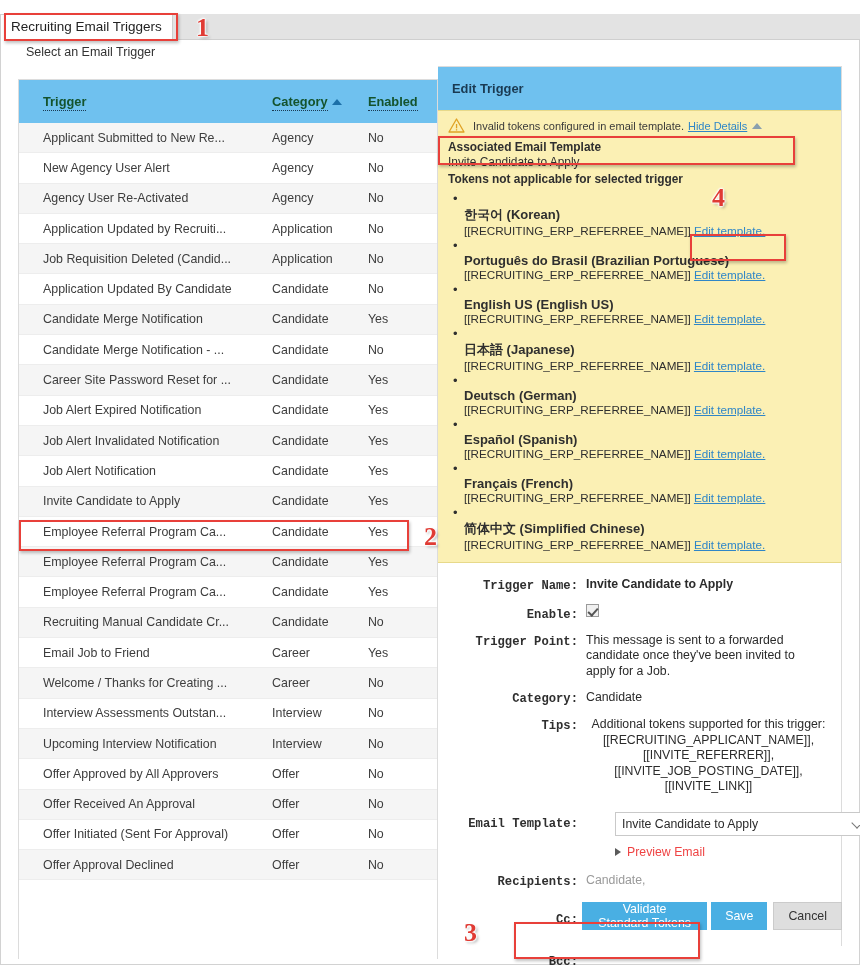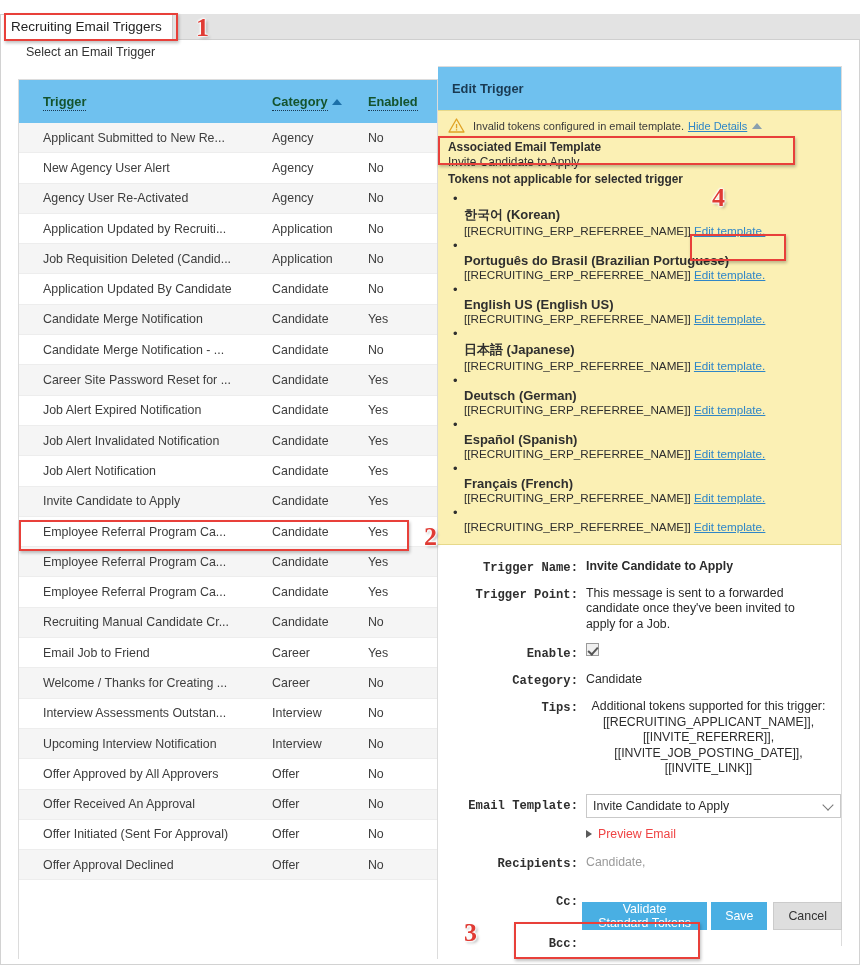--- a/index.html
+++ b/index.html
@@ -418,56 +418,57 @@
             </li>
             <li>
               <div class="lang-name">Español (Spanish)</div>
               <div class="tok-line"><span>[[RECRUITING_ERP_REFERREE_NAME]]</span> <a class="tok-link" href="#">Edit template.</a></div>
             </li>
             <li>
               <div class="lang-name">Français (French)</div>
               <div class="tok-line"><span>[[RECRUITING_ERP_REFERREE_NAME]]</span> <a class="tok-link" href="#">Edit template.</a></div>
             </li>
             <li>
+              <div class="lang-name">简体中文 (Simplified Chinese)</div>
               <div class="tok-line"><span>[[RECRUITING_ERP_REFERREE_NAME]]</span> <a class="tok-link" href="#">Edit template.</a></div>
             </li>
           </ul>
       </div>
     </div>
 
     <div class="form">
 
       <div class="frow">
         <div class="flabel">Trigger Name:</div>
         <div class="fval bold">Invite Candidate to Apply</div>
-      </div>
-
-      <div class="frow">
-        <div class="flabel">Trigger Point:</div>
-        <div class="fval" style="max-width:240px;">This message is sent to a forwarded candidate once they've been invited to apply for a Job.</div>
       </div>
 
       <div class="frow">
         <div class="flabel" style="padding-top:4px;">Enable:</div>
         <div class="fval">
           <span class="chk"></span>
         </div>
       </div>
 
       <div class="frow">
+        <div class="flabel">Trigger Point:</div>
+        <div class="fval" style="max-width:240px;">This message is sent to a forwarded candidate once they've been invited to apply for a Job.</div>
+      </div>
+
+      <div class="frow">
         <div class="flabel">Category:</div>
         <div class="fval">Candidate</div>
       </div>
 
       <div class="frow">
         <div class="flabel">Tips:</div>
         <div class="fval" style="max-width:245px;text-align:center;">Additional tokens supported for this trigger: [[RECRUITING_APPLICANT_NAME]], [[INVITE_REFERRER]], [[INVITE_JOB_POSTING_DATE]], [[INVITE_LINK]]</div>
       </div>
 
-      <div class="frow" style="margin-top:17px;">
+      <div class="frow" style="margin-top:17px;gap:29px;">
         <div class="flabel" style="padding-top:5px;">Email Template:</div>
         <div>
           <div class="select-box">
             <span>Invite Candidate to Apply</span>
             <i class="cv"></i>
           </div>
           <div class="preview">
             <i class="tri-right"></i><span>Preview Email</span>
           </div>
         </div>

